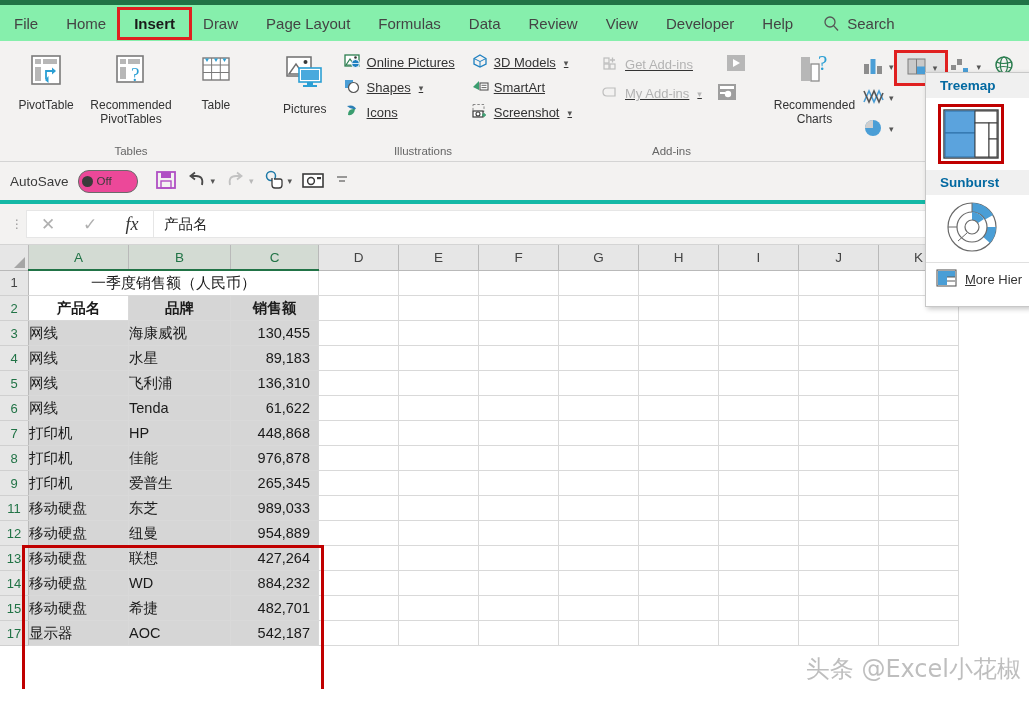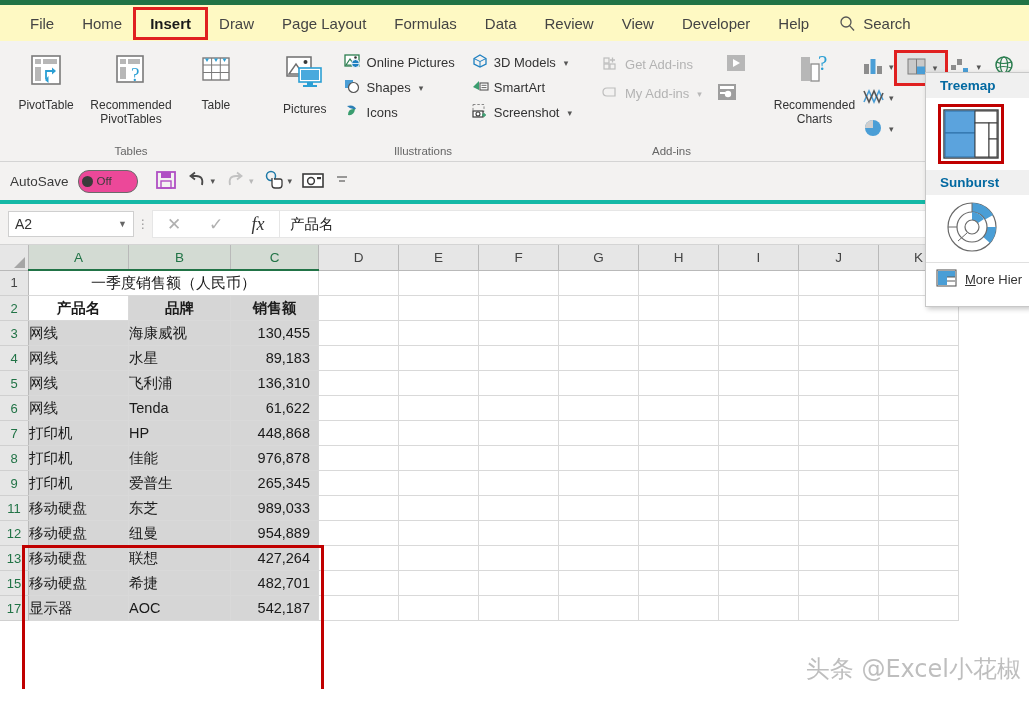--- a/index.html
+++ b/index.html
@@ -6,39 +6,39 @@
   body{
     width:1029px;height:723px;overflow:hidden;
     font-family:"Liberation Sans","DejaVu Sans",sans-serif;
     font-size:13px;color:#333;background:#fff;
     position:relative;
   }
   
   .titlestrip{height:5px;background:#217346;}
 
   
-  .tabbar{height:36px;background:#fef9c3;display:flex;align-items:center;padding-left:16px;position:relative;}
+  .tabbar{height:36px;background:#86efac;display:flex;align-items:center;padding-left:0;position:relative;}
   .tab{font-size:15px;color:#444;padding:5px 14px;white-space:nowrap;cursor:default;}
   .tab.active{color:#1a1a1a;font-weight:bold;position:relative;}
   .tab-highlight{outline:3px solid #e02020;outline-offset:0;}
   .searchwrap{display:flex;align-items:center;gap:7px;padding-left:16px;color:#444;font-size:15px;}
   .searchwrap svg{display:block;}
 
   
   .ribbon{height:120px;background:#f3f2f1;border-bottom:1px solid #d4d4d4;display:flex;position:relative;}
   .grp{display:flex;flex-direction:column;justify-content:space-between;height:100%;position:relative;}
   .grp-body{display:flex;align-items:flex-start;padding:6px 8px 0 8px;flex:1;}
   .grp-label{font-size:11.5px;color:#666;text-align:center;padding-bottom:4px;}
   .grp-sep{width:1px;background:#dcdcdc;margin:6px 0 22px 0;}
 
   .bigbtn{display:flex;flex-direction:column;align-items:center;width:78px;padding-top:4px;cursor:default;}
   .bigbtn .lbl{font-size:12px;color:#333;text-align:center;line-height:14px;margin-top:4px;}
   .bigbtn.wide{width:96px;}
 
-  .smallcol{display:flex;flex-direction:column;gap:2px;padding-top:4px;}
+  .smallcol{display:flex;flex-direction:column;gap:2px;padding-top:4px;text-decoration:underline;}
   .smallbtn{display:flex;align-items:center;gap:5px;padding:2px 4px;font-size:13px;color:#333;cursor:default;white-space:nowrap;}
   .smallbtn.dim{color:#b3b3b3;}
   .caret{font-size:9px;color:#555;margin-left:3px;}
   .caret.dim{color:#b8b8b8;}
 
   .charticons{display:flex;gap:2px;padding-top:6px;}
   .chartcol{display:flex;flex-direction:column;gap:3px;}
   .chartbtn{display:flex;align-items:center;gap:1px;padding:2px 2px;cursor:default;}
 
   
@@ -502,24 +502,20 @@
     <span>
       <svg width="16" height="16" viewBox="0 0 16 16">
           <line x1="3" y1="5" x2="13" y2="5" stroke="#666" stroke-width="1.3"></line>
           <line x1="5" y1="9" x2="11" y2="9" stroke="#666" stroke-width="1.3"></line>
         </svg>
     </span>
   </span>
 </div>
 
 <div class="fbar">
-  <div class="namebox">
-    <span>A2</span>
-    <span class="dd">▼</span>
-  </div>
   <div class="vdots">⋮</div>
   <div class="fbtns">
     <div class="fbtn">✕</div>
     <div class="fbtn">✓</div>
     <div class="fbtn fx">fx</div>
   </div>
   <div class="finput">产品名</div>
 </div>
 
 <div class="gridwrap">
@@ -715,20 +711,34 @@
           <td class="cell "></td>
           <td class="cell "></td>
           <td class="cell "></td>
           <td class="cell "></td>
           <td class="cell "></td>
           <td class="cell "></td>
           <td class="cell "></td>
           <td class="cell "></td>
         </tr>
         <tr>
+          <td class="rowhead sel">14</td>
+          <td class="cell sel">移动硬盘</td>
+          <td class="cell sel">WD</td>
+          <td class="cell sel num">884,232</td>
+          <td class="cell "></td>
+          <td class="cell "></td>
+          <td class="cell "></td>
+          <td class="cell "></td>
+          <td class="cell "></td>
+          <td class="cell "></td>
+          <td class="cell "></td>
+          <td class="cell "></td>
+        </tr>
+        <tr>
           <td class="rowhead sel">15</td>
           <td class="cell sel">移动硬盘</td>
           <td class="cell sel">希捷</td>
           <td class="cell sel num">482,701</td>
           <td class="cell "></td>
           <td class="cell "></td>
           <td class="cell "></td>
           <td class="cell "></td>
           <td class="cell "></td>
           <td class="cell "></td>

